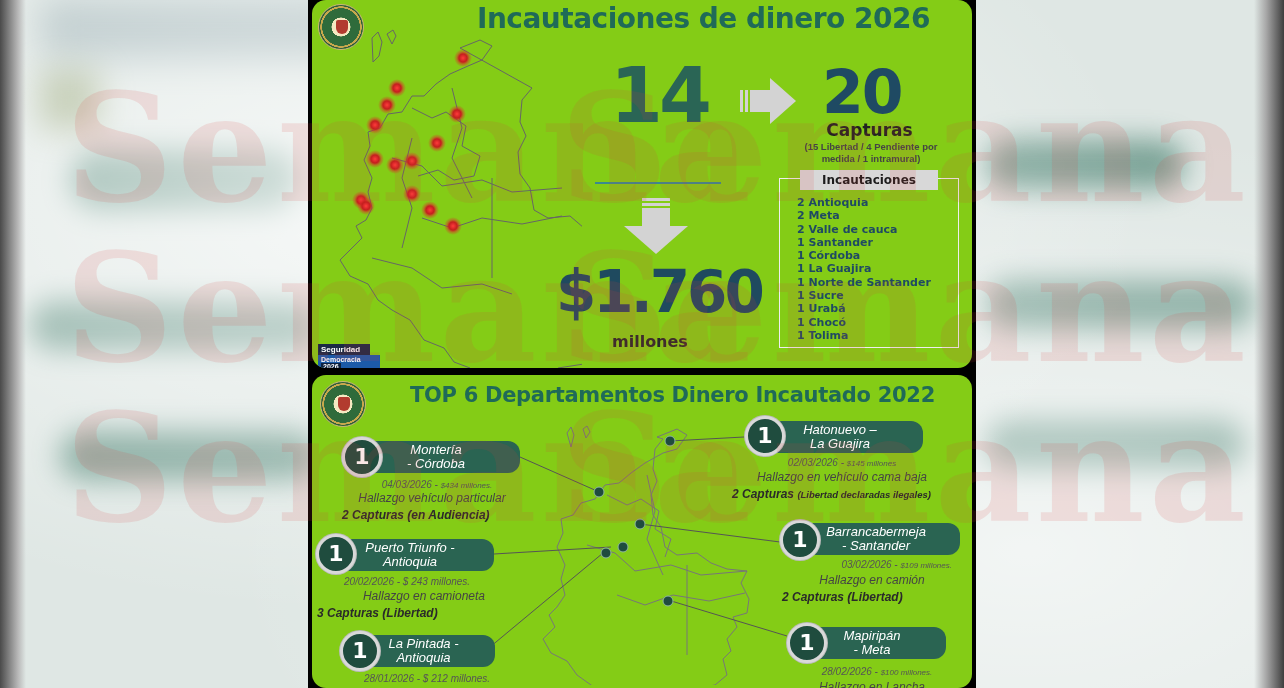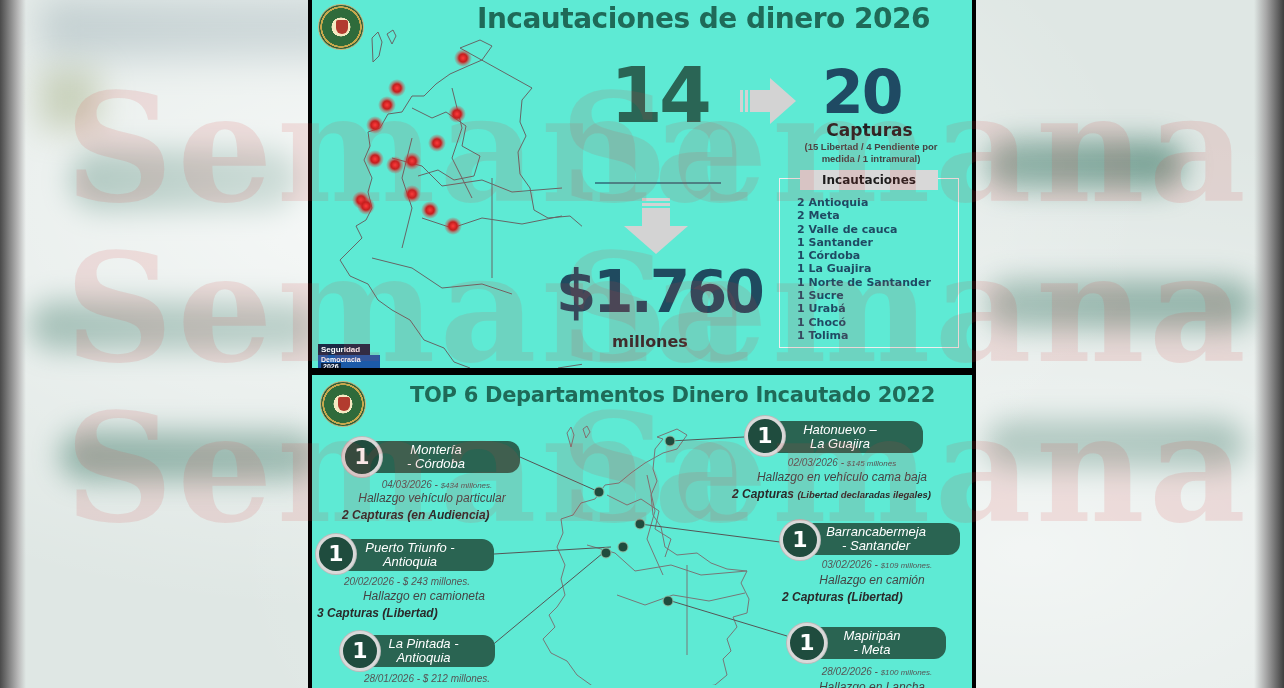--- a/index.html
+++ b/index.html
@@ -21,21 +21,21 @@
                 radial-gradient(ellipse at 80% 80%, rgba(255,255,255,.6), rgba(255,255,255,0) 55%); }
   .bg .topblur { position:absolute; left:40px; top:0; width:300px; height:60px; background:#6e8b93; filter: blur(18px); opacity:.45; }
   .bg .olive { position:absolute; left:40px; top:70px; width:60px; height:60px; background:#7c8e52; filter: blur(16px); opacity:.55; }
 
   
   .wm { position: absolute; font-family: "DejaVu Serif", "Liberation Serif", serif; font-weight: bold;
     font-size: 150px; color: rgba(214, 60, 60, .13); letter-spacing: 4px; white-space: nowrap; z-index: 5; pointer-events: none; }
 
   
   .frame { position: absolute; left: 308px; width: 668px; background: #000; }
-  .panel { position: absolute; left: 312px; width: 660px; background: #5eead4; overflow: hidden; }
+  .panel { position: absolute; left: 312px; width: 660px; background: #84cc16; overflow: hidden; border-radius: 14px; }
   .p1 { top: 0; height: 368px; }
   .p2 { top: 375px; height: 313px; }
 
   .logo { position: absolute; width: 46px; height: 46px; border-radius: 50%;
     background: radial-gradient(circle, #f4e9c2 0 30%, #2f6b3b 31% 60%, #c8a84d 61% 66%, #2c5e39 67%); border: 1px solid #c9b37a; }
   .logo .shield { position: absolute; left: 17px; top: 15px; width: 12px; height: 14px; background: #b23b2f; border-radius: 2px 2px 6px 6px; }
 
   .title1 { position: absolute; top: 2px; left: 165px; font-size: 28px; font-weight: 900; color: #1f6a58;
     font-family: "DejaVu Sans", sans-serif; letter-spacing: -.5px; }
   .title2 { position: absolute; top: 8px; left: 98px; font-size: 21px; font-weight: 900; color: #1f6a58;
@@ -282,21 +282,21 @@
     <div class="desc" style="left:22px;top:214px;width:180px;">Hallazgo en camioneta</div>
     <div class="capts" style="left:5px;top:231px;width:180px;">3 Capturas (Libertad)</div>
   </div>
 
   <div class="card">
     <div class="pill" style="left:480px;top:148px;width:168px;">
       <span>Barrancabermeja</span>
       <span>- Santander</span>
     </div>
     <div class="num" style="left:468px;top:145px;">1</div>
-    <div class="meta" style="left:490px;top:184px;width:150px;">
+    <div class="meta" style="left:490px;top:184px;width:150px;text-align:right;">
       <span>03/02/2026 -</span> <small>$109 millones.</small>
     </div>
     <div class="desc" style="left:470px;top:198px;width:180px;">Hallazgo en camión</div>
     <div class="capts" style="left:470px;top:215px;width:180px;">2 Capturas (Libertad)</div>
   </div>
 
   <div class="card">
     <div class="pill" style="left:40px;top:260px;width:143px;">
       <span>La Pintada -</span>
       <span>Antioquia</span>

